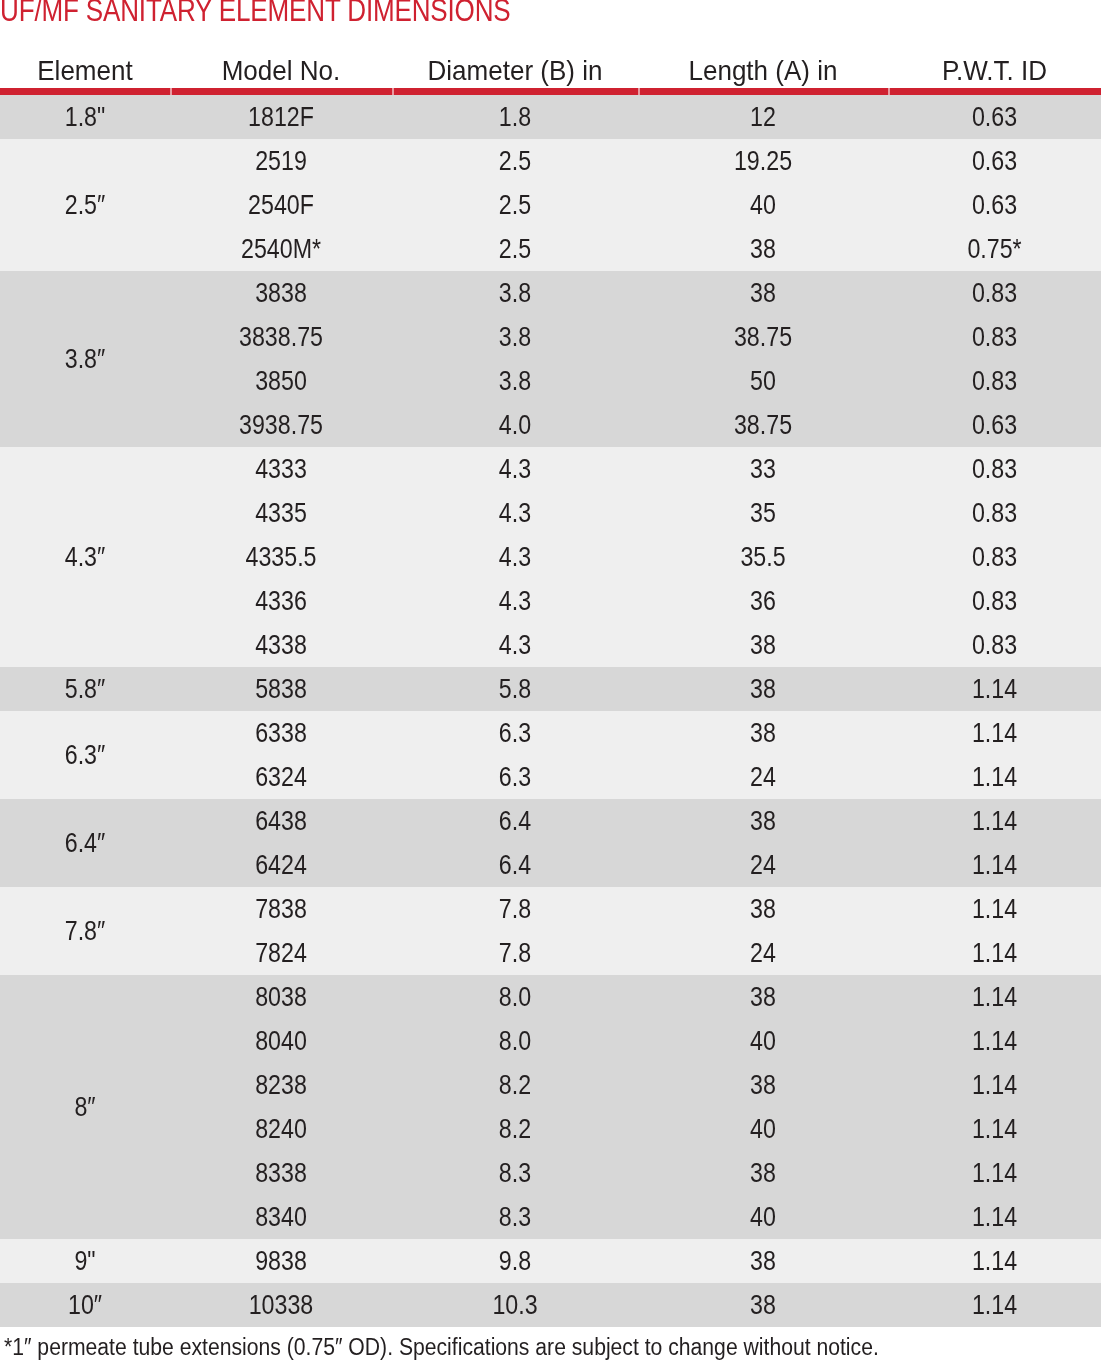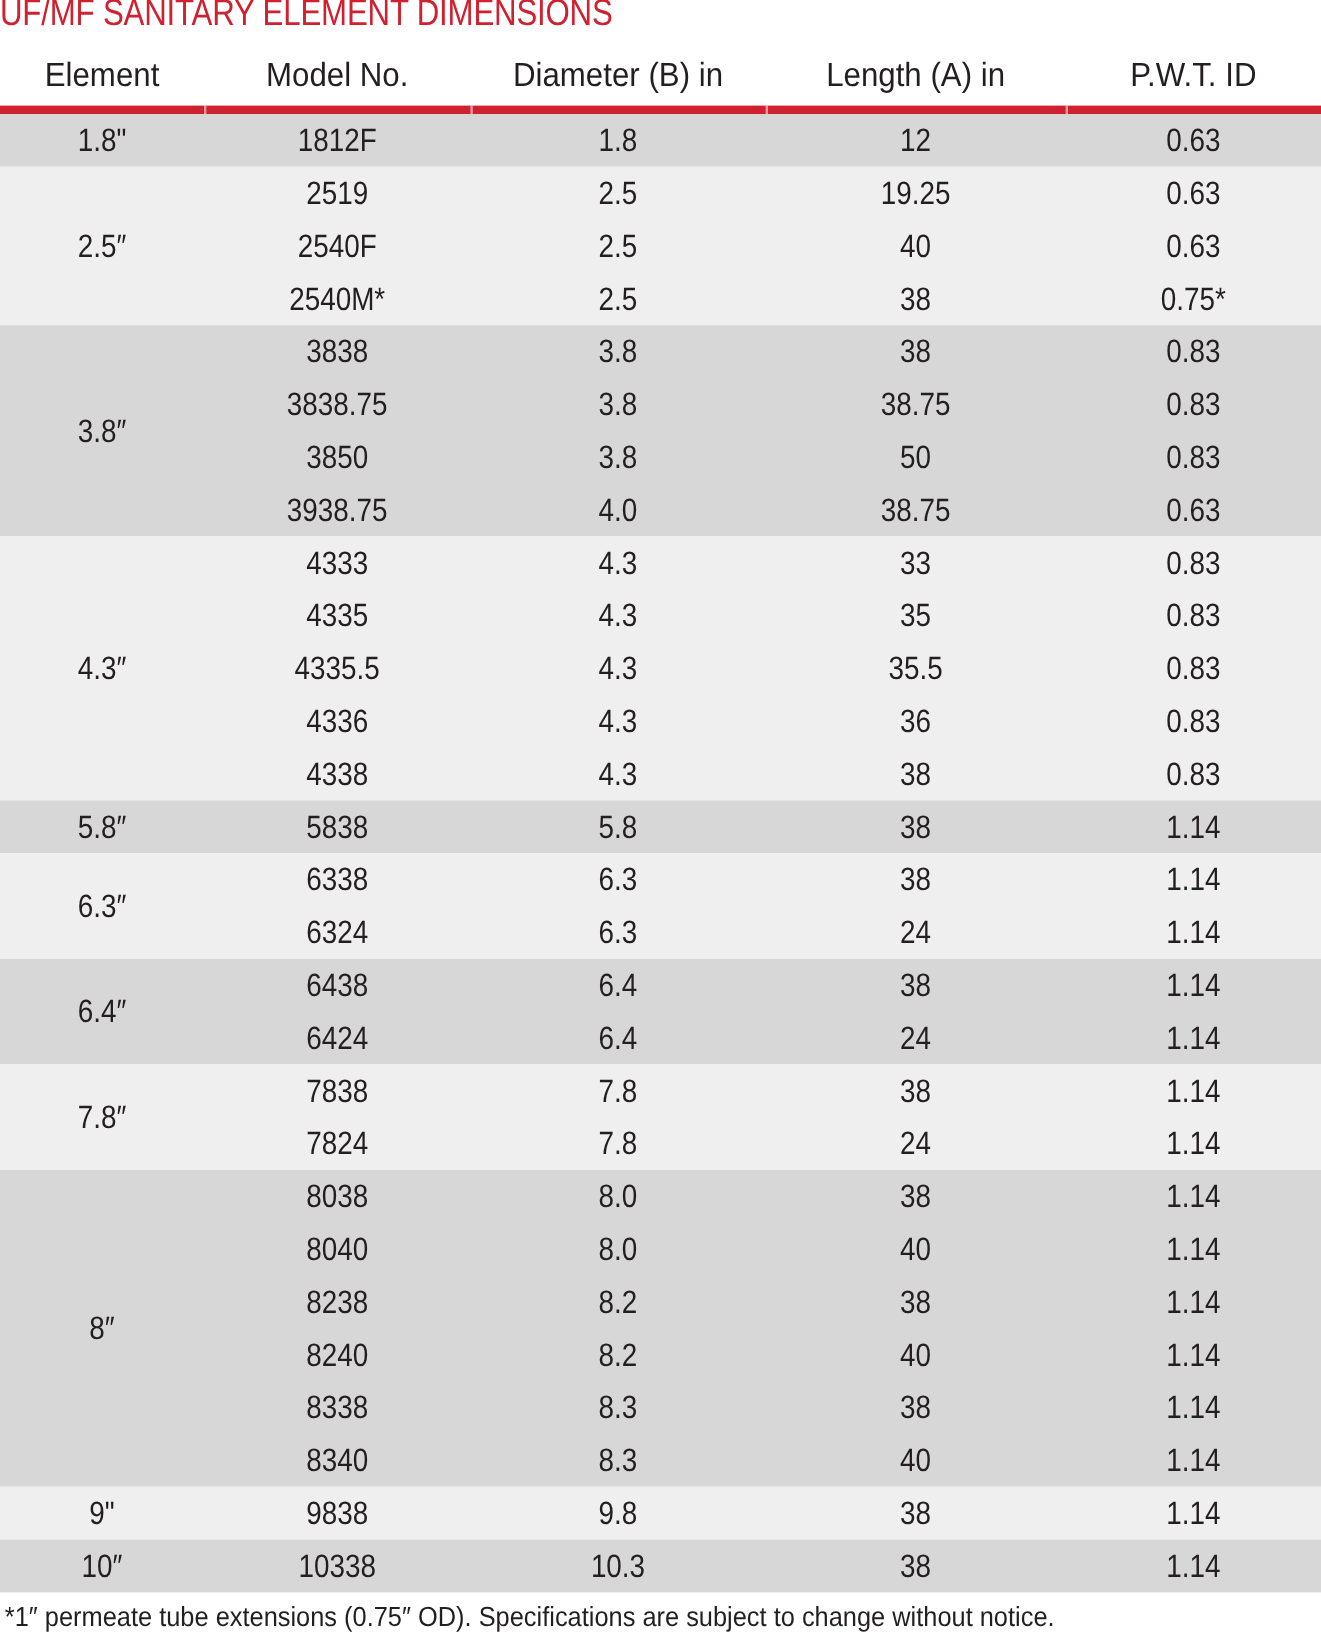--- a/index.html
+++ b/index.html
@@ -36,20 +36,21 @@
   }
 
   
   .col-head {
     position: absolute;
     left: 0px;
     top: 47px;
     width: 1101px;
     height: 40px;
     display: flex;
+    align-items: flex-end;
   }
   .col-head .hcell {
     font-size: 28px;
     font-weight: 400;
     color: #231f20;
     text-align: center;
     line-height: 32px;
     white-space: nowrap;
     overflow: visible;
     transform: scaleX(0.93);

